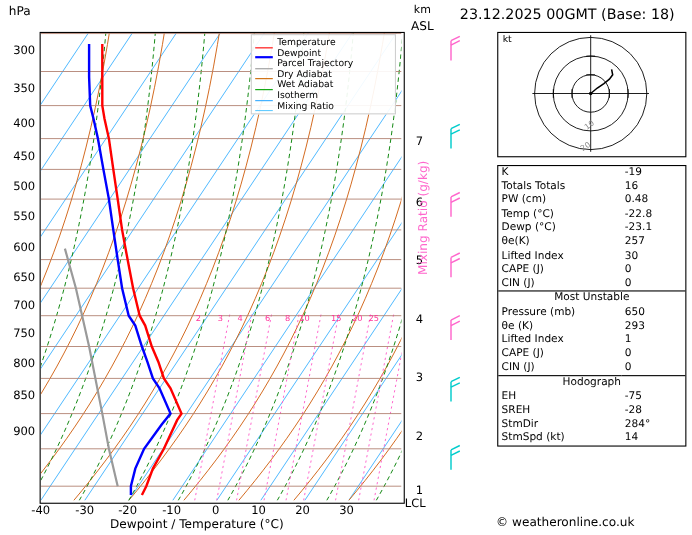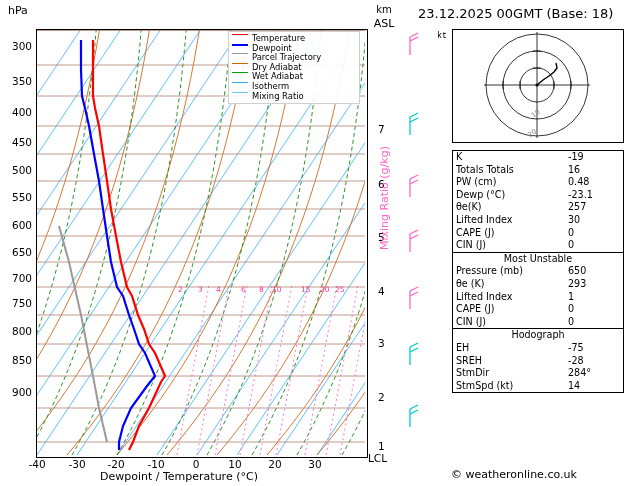--- a/index.html
+++ b/index.html
@@ -26,27 +26,27 @@
   .kmlab{position:absolute;font-size:10.5px;color:#000;width:16px;text-align:left;}
   .lcl-lab{position:absolute;left:368px;top:452px;font-size:10.5px;color:#000;}
 
   
   .mixlab{position:absolute;left:378px;top:250px;font-size:11px;color:#ff66cc;
           transform:rotate(-90deg);transform-origin:0 0;white-space:nowrap;}
 
   
   #legend{left:228px;top:31px;width:124px;font-size:8.4px;background:rgba(255,255,255,0.92);
           border:1px solid #cfcfcf;padding:2px 3px;}
-  #legend .row{display:flex;align-items:flex-start;height:9.6px;}
+  #legend .row{display:flex;align-items:flex-end;height:9.6px;}
   #legend .sw{width:16px;height:0;border-top-width:1.6px;border-top-style:solid;margin-right:4px;}
   #legend .lbl{color:#000;line-height:9.6px;}
 
   
   #hodo{left:452px;top:29px;width:170px;height:112px;border:1px solid #000;background:#fff;}
-  .kt-lab{position:absolute;left:437px;top:31px;font-size:8.5px;color:#000;font-family:Liberation Mono, monospace;}
+  .kt-lab{position:absolute;left:457px;top:31px;font-size:8.5px;color:#000;}
 
   
   #info{left:452px;top:150px;width:170px;border:1px solid #000;background:#fff;font-size:9.6px;color:#000;}
   #info table{border-collapse:collapse;width:100%;}
   #info td{padding:0 3px;line-height:12.6px;height:12.6px;font-size:9.6px;white-space:nowrap;}
   #info td.v{text-align:left;width:52px;}
   #info tr.sec td{text-align:center;font-weight:normal;}
   #info tr.line td{border-top:1px solid #000;}
 
   
@@ -310,20 +310,24 @@
           </tr>
       <tr>
             <td>Totals Totals</td>
             <td class="v">16</td>
           </tr>
       <tr>
             <td>PW (cm)</td>
             <td class="v">0.48</td>
           </tr>
       <tr>
+            <td>Temp (°C)</td>
+            <td class="v">-22.8</td>
+          </tr>
+      <tr>
             <td>Dewp (°C)</td>
             <td class="v">-23.1</td>
           </tr>
       <tr>
             <td>θe(K)</td>
             <td class="v">257</td>
           </tr>
       <tr>
             <td>Lifted Index</td>
             <td class="v">30</td>

